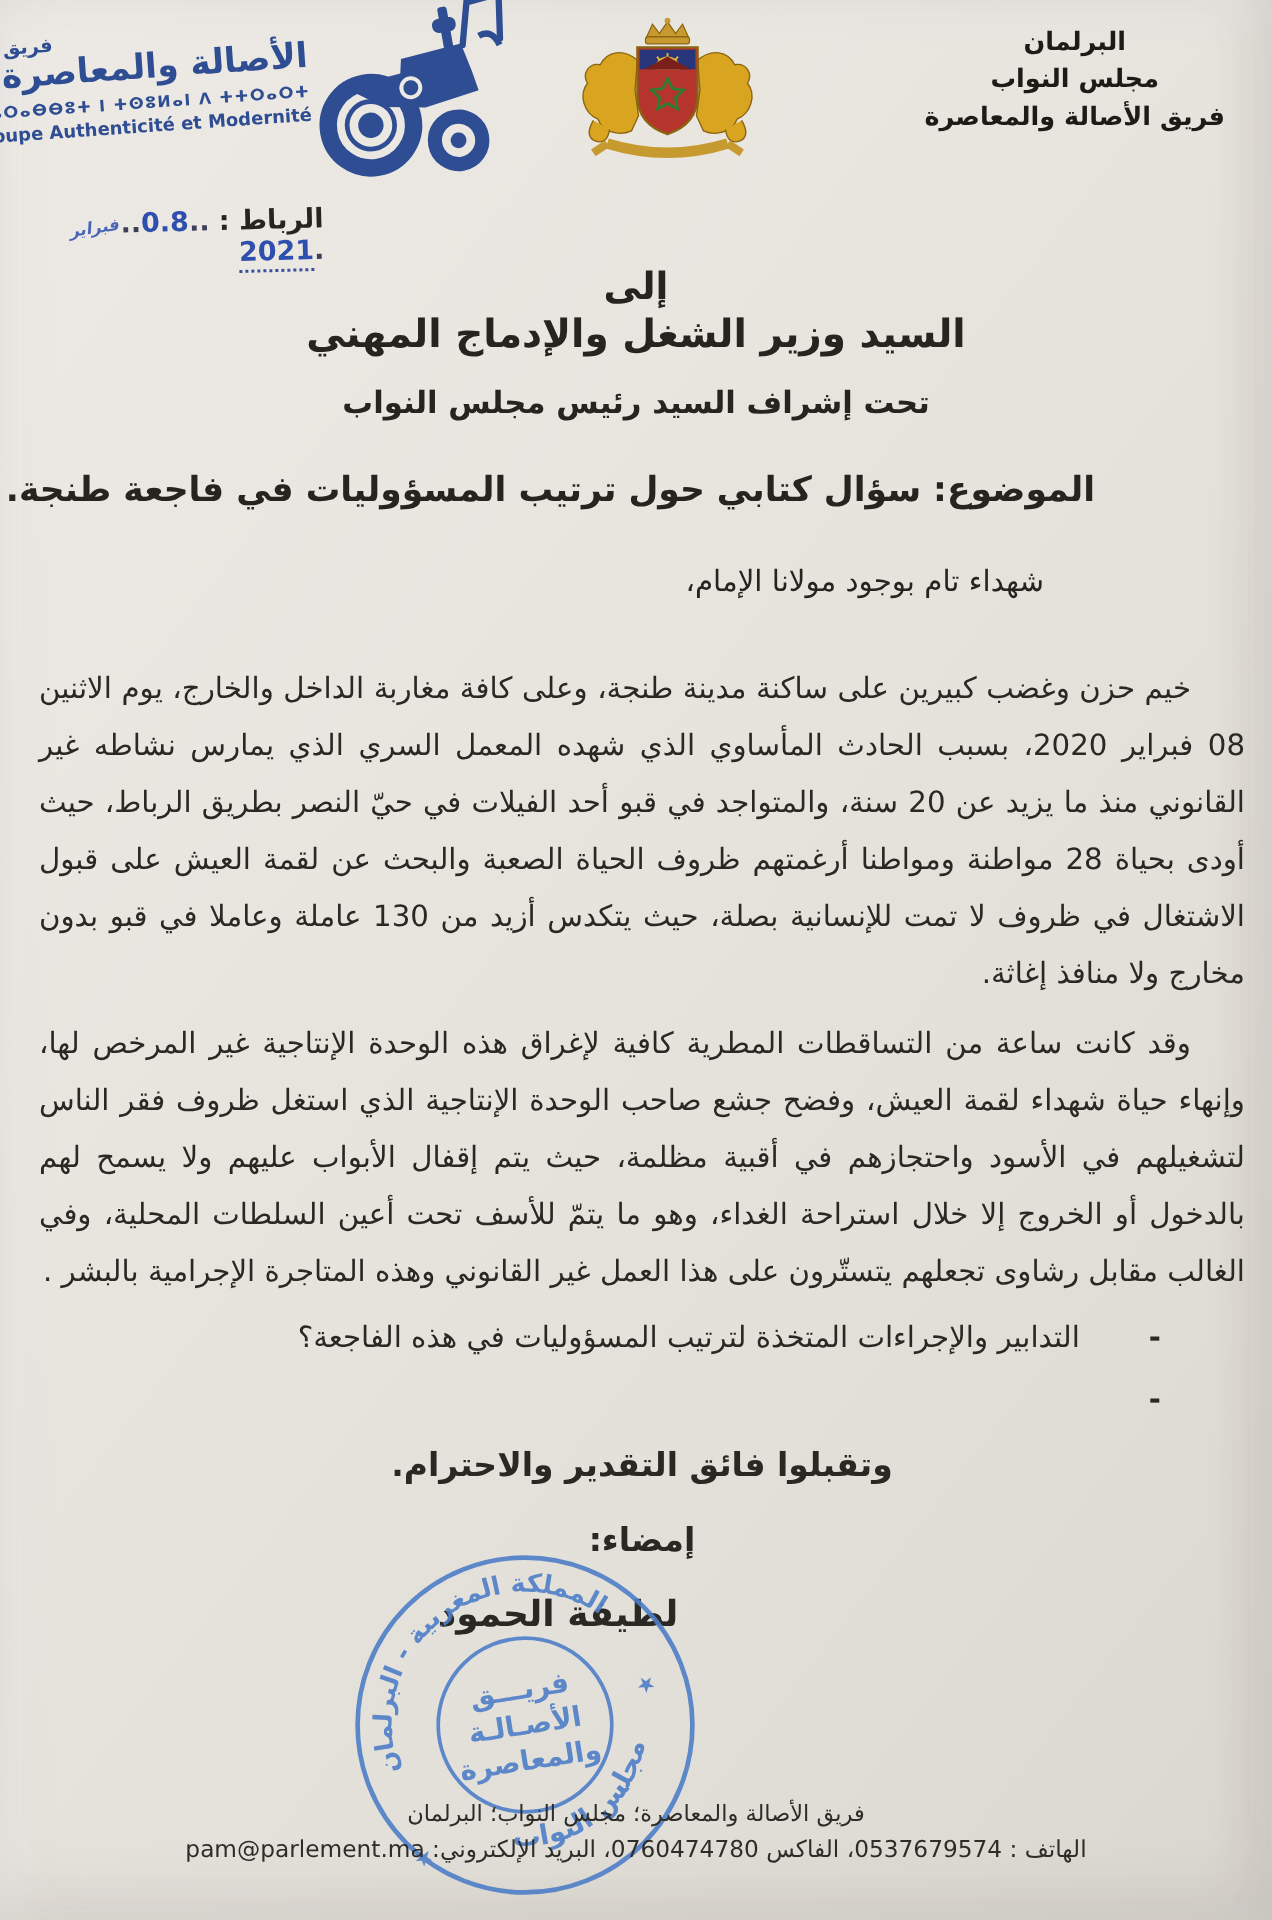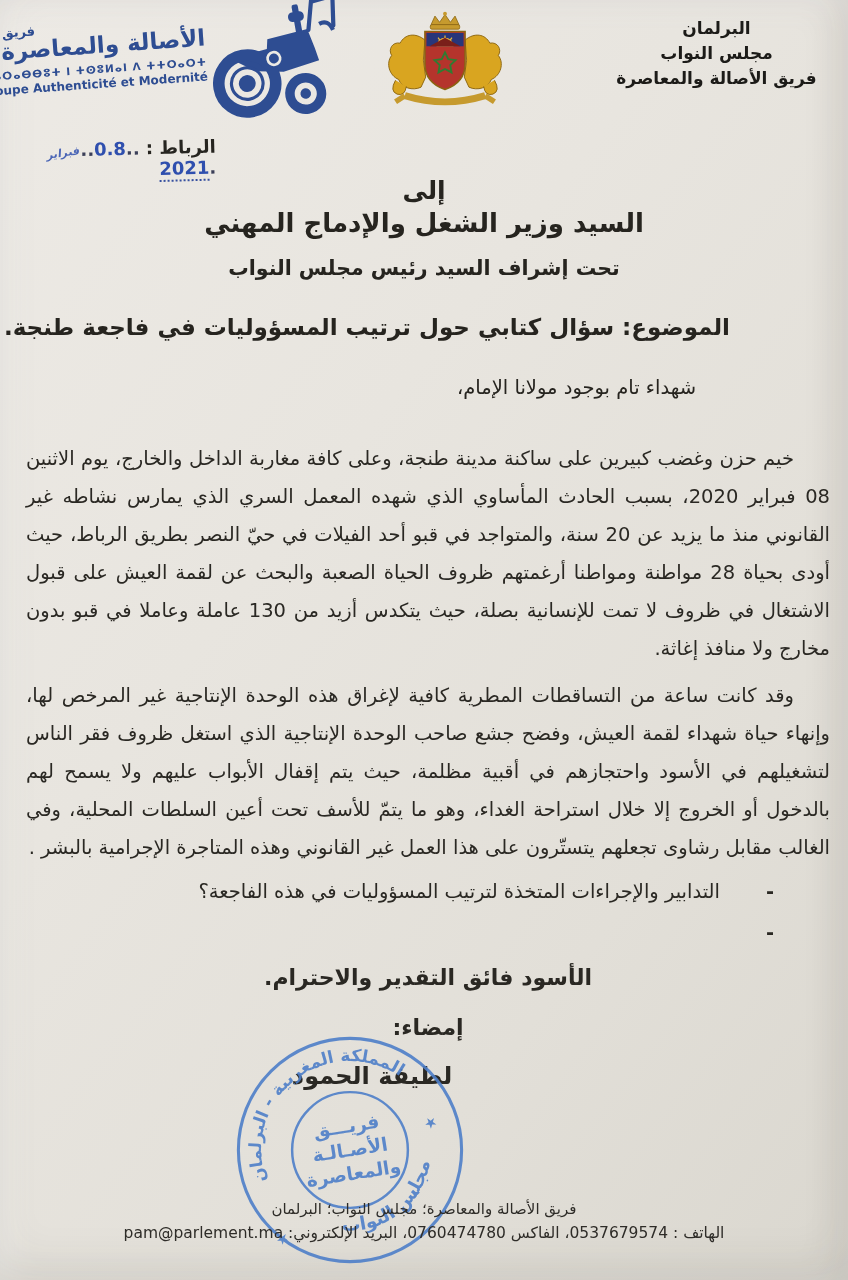--- a/index.html
+++ b/index.html
@@ -132,21 +132,21 @@
     <p>وقد كانت ساعة من التساقطات المطرية كافية لإغراق هذه الوحدة الإنتاجية غير المرخص لها، وإنهاء حياة شهداء لقمة العيش، وفضح جشع صاحب الوحدة الإنتاجية الذي استغل ظروف فقر الناس لتشغيلهم في الأسود واحتجازهم في أقبية مظلمة، حيث يتم إقفال الأبواب عليهم ولا يسمح لهم بالدخول أو الخروج إلا خلال استراحة الغداء، وهو ما يتمّ للأسف تحت أعين السلطات المحلية، وفي الغالب مقابل رشاوى تجعلهم يتستّرون على هذا العمل غير القانوني وهذه المتاجرة الإجرامية بالبشر .</p>
     <div class="questions">
       <div class="q-row">
         <span class="q-dash">-</span>
         <span>التدابير والإجراءات المتخذة لترتيب المسؤوليات في هذه الفاجعة؟</span>
       </div>
       <div class="q-row">
         <span class="q-dash">-</span>
       </div>
     </div>
-    <div class="closing">الأسود فائق التقدير والاحترام.</div>
+    <div class="closing">وتقبلوا فائق التقدير والاحترام.</div>
     <div class="sig-label">إمضاء:</div>
     <div class="signatory">لطيفة الحمود</div>
   </div>
 
   <svg class="stamp" viewBox="0 0 240 240" font-family="DejaVu Sans, sans-serif">
     <g stroke="#4e7fc9" fill="none">
       <circle cx="120" cy="120" r="108" stroke-width="3"></circle>
       <circle cx="120" cy="120" r="56" stroke-width="2.4"></circle>
     </g>
     <g transform="rotate(-38 120 120)" fill="#4e7fc9">

